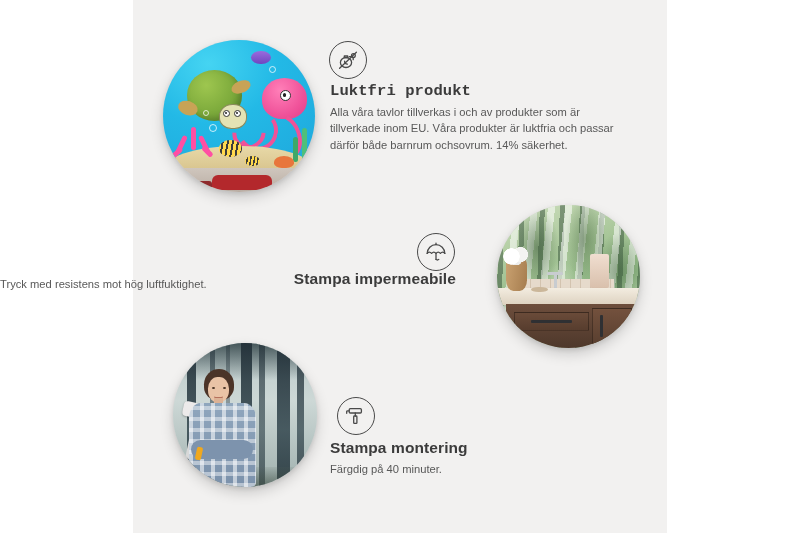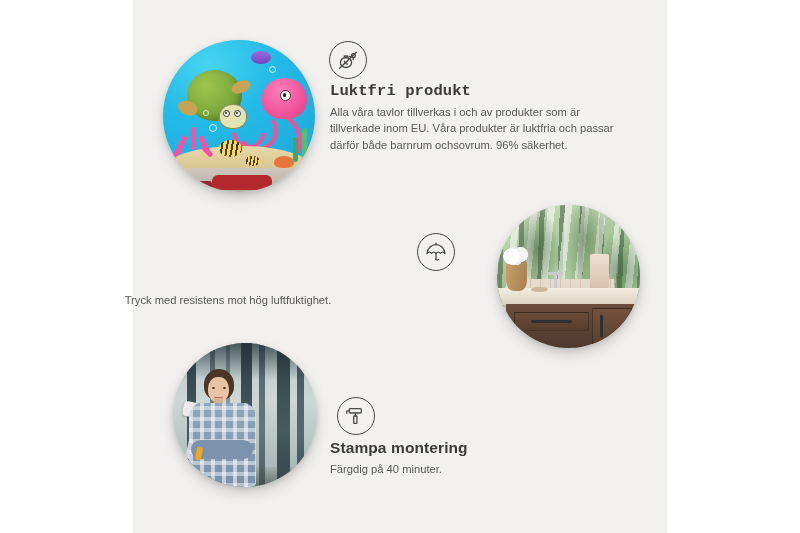--- a/index.html
+++ b/index.html
@@ -355,21 +355,21 @@
   
   #photo-ocean   { left: 163px; top: 40px;  width: 152px; height: 152px; }
   #icon-odorless { left: 329px; top: 41px; }
   #head-1 { left: 330px; top: 82px; font-family: Liberation Mono, monospace; }
   #body-1 { left: 330px; top: 104px; width: 290px; }
 
   
   #photo-bathroom { left: 497px; top: 205px; width: 143px; height: 143px; }
   #icon-waterproof { left: 417px; top: 233px; }
   #head-2 { left: 0; top: 270px; width: 456px; text-align: right; }
-  #body-2 { left: 0; top: 292px; width: 456px; text-align: center; }
+  #body-2 { left: 0; top: 276px; width: 456px; text-align: left; }
 
   
   #photo-woman { left: 173px; top: 343px; width: 144px; height: 144px; }
   #icon-easy   { left: 337px; top: 397px; }
   #head-3 { left: 330px; top: 439px; }
   #body-3 { left: 330px; top: 461px; width: 280px; }
 </style>
 </head>
 <body>
 
@@ -423,21 +423,21 @@
       <ellipse cx="10" cy="14.5" rx="5.6" ry="5"></ellipse>
       <path d="M8.3 9.5 h3.4 v-1.6 h-3.4 z"></path>
       <path d="M13.2 8.7 h2.1 a1.9 1.9 0 0 1 1.9 1.9 v1.1"></path>
       <circle cx="17.4" cy="7.6" r="1.9"></circle>
       <path d="M8.6 13.2 a3 3 0 0 0 2.8 3"></path>
       <line x1="3.6" y1="20.2" x2="20.4" y2="4.2"></line>
     </svg>
   </div>
 
   <div class="feature-heading" id="head-1">Luktfri produkt</div>
-  <div class="feature-body" id="body-1">Alla våra tavlor tillverkas i och av produkter som är tillverkade inom EU. Våra produkter är luktfria och passar därför både barnrum ochsovrum. 96% säkerhet.</div>
+  <div class="feature-body" id="body-1">Alla våra tavlor tillverkas i och av produkter som är tillverkade inom EU. Våra produkter är luktfria och passar därför både barnrum ochsovrum. 14% säkerhet.</div>
 
   <div class="photo" id="photo-bathroom">
     <div class="scene">
       <div class="bath-wall"></div>
       <div class="backsplash"></div>
       <div class="towel"></div>
       <div class="faucet"></div>
       <div class="bath-counter"></div>
       <div class="soap"></div>
       <div class="vase"></div>
@@ -456,20 +456,21 @@
   <div class="icon-circle" id="icon-waterproof">
     <svg width="24" height="24" viewBox="0 0 24 24" fill="none" stroke="#4a4a4a" stroke-width="1.3" stroke-linecap="round" stroke-linejoin="round">
       <path d="M3.2 13.4 a8.8 8.8 0 0 1 17.6 0"></path>
       <path d="M3.2 13.4 q2.2 -2.6 4.4 0 q2.2 -2.6 4.4 0 q2.2 -2.6 4.4 0 q2.2 -2.6 4.4 0"></path>
       <line x1="12" y1="13.4" x2="12" y2="19.4"></line>
       <path d="M12 19.4 a1.9 1.9 0 0 0 2.8 0"></path>
       <line x1="12" y1="4.6" x2="12" y2="3.1"></line>
     </svg>
   </div>
 
+  <div class="feature-heading" id="head-2">Stampa impermeabile</div>
   <div class="feature-body" id="body-2">Tryck med resistens mot hög luftfuktighet.</div>
 
   <div class="photo" id="photo-woman">
     <div class="scene">
       <div class="forest-bg">
         <div class="canopy"></div>
         <div class="trunk t1"></div>
         <div class="trunk t2"></div>
         <div class="trunk t7"></div>
         <div class="trunk t3"></div>

